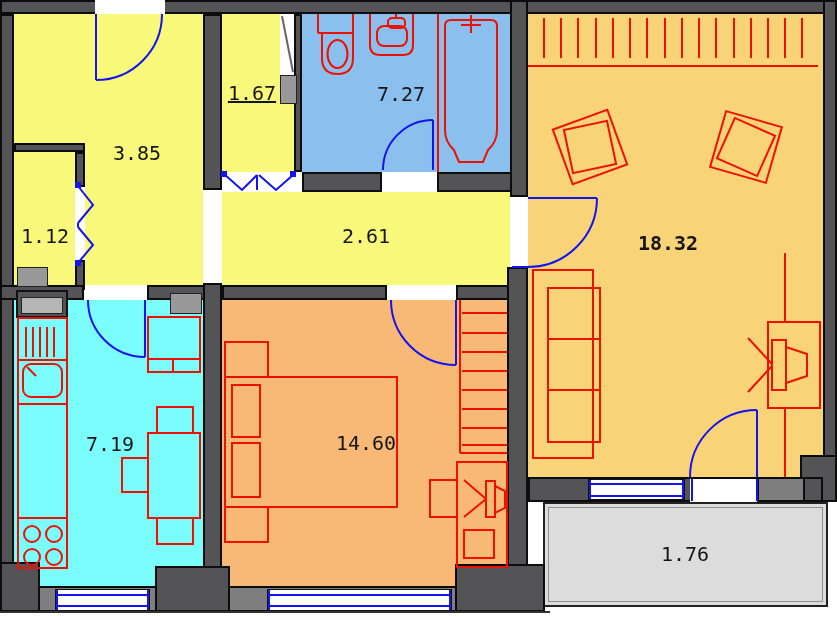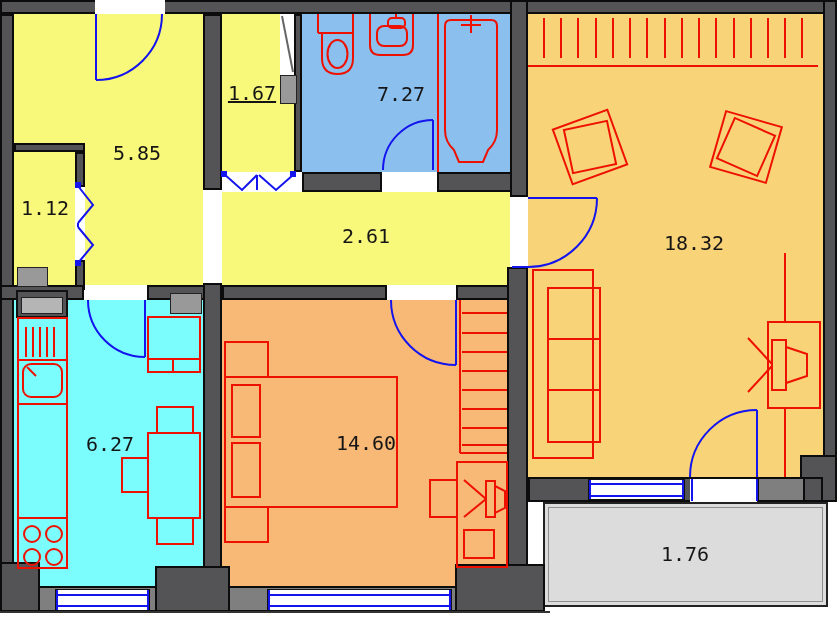--- a/index.html
+++ b/index.html
@@ -246,23 +246,23 @@
       <path class="red" d="M785,253 V322 M785,408 V477"></path>
       <rect class="red" x="768" y="322" width="52" height="86"></rect>
     </g>
     <g>
       <rect class="red" x="772" y="340" width="14" height="50"></rect>
       <path class="red" d="M786,347 L807,354 L807,376 L786,383 Z"></path>
       <path class="red" d="M748,338 L772,364 M748,392 L772,366"></path>
     </g>
   </svg>
 
-  <div class="room-label" style="left:137px;top:153px;">5.85</div>
-  <div class="room-label" style="left:45px;top:208px;">1.12</div>
+  <div class="room-label" style="left:137px;top:153px;">3.85</div>
+  <div class="room-label" style="left:45px;top:236px;">1.12</div>
   <div class="room-label" style="left:252px;top:93px;text-decoration:underline;">1.67</div>
   <div class="room-label" style="left:401px;top:94px;">7.27</div>
   <div class="room-label" style="left:366px;top:236px;">2.61</div>
-  <div class="room-label" style="left:110px;top:444px;">6.27</div>
+  <div class="room-label" style="left:110px;top:444px;">7.19</div>
   <div class="room-label" style="left:366px;top:443px;">14.60</div>
-  <div class="room-label" style="left:694px;top:243px;">18.32</div>
+  <div class="room-label" style="left:668px;top:243px;font-weight:bold;">18.32</div>
   <div class="room-label" style="left:685px;top:554px;">1.76</div>
 
 </div>
 
 </body></html>

